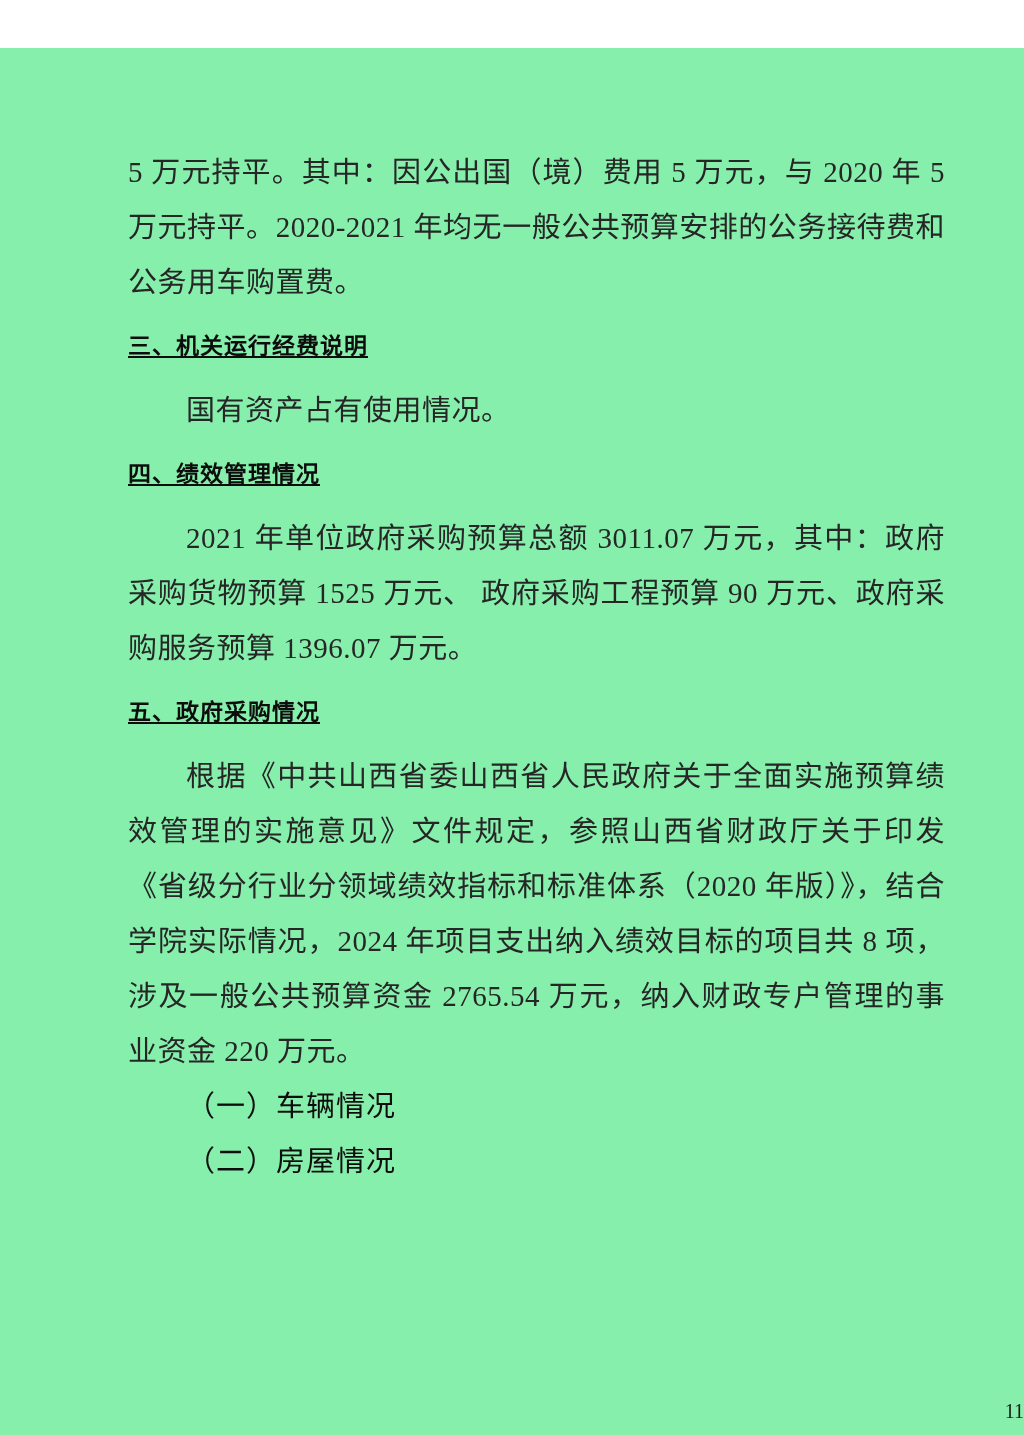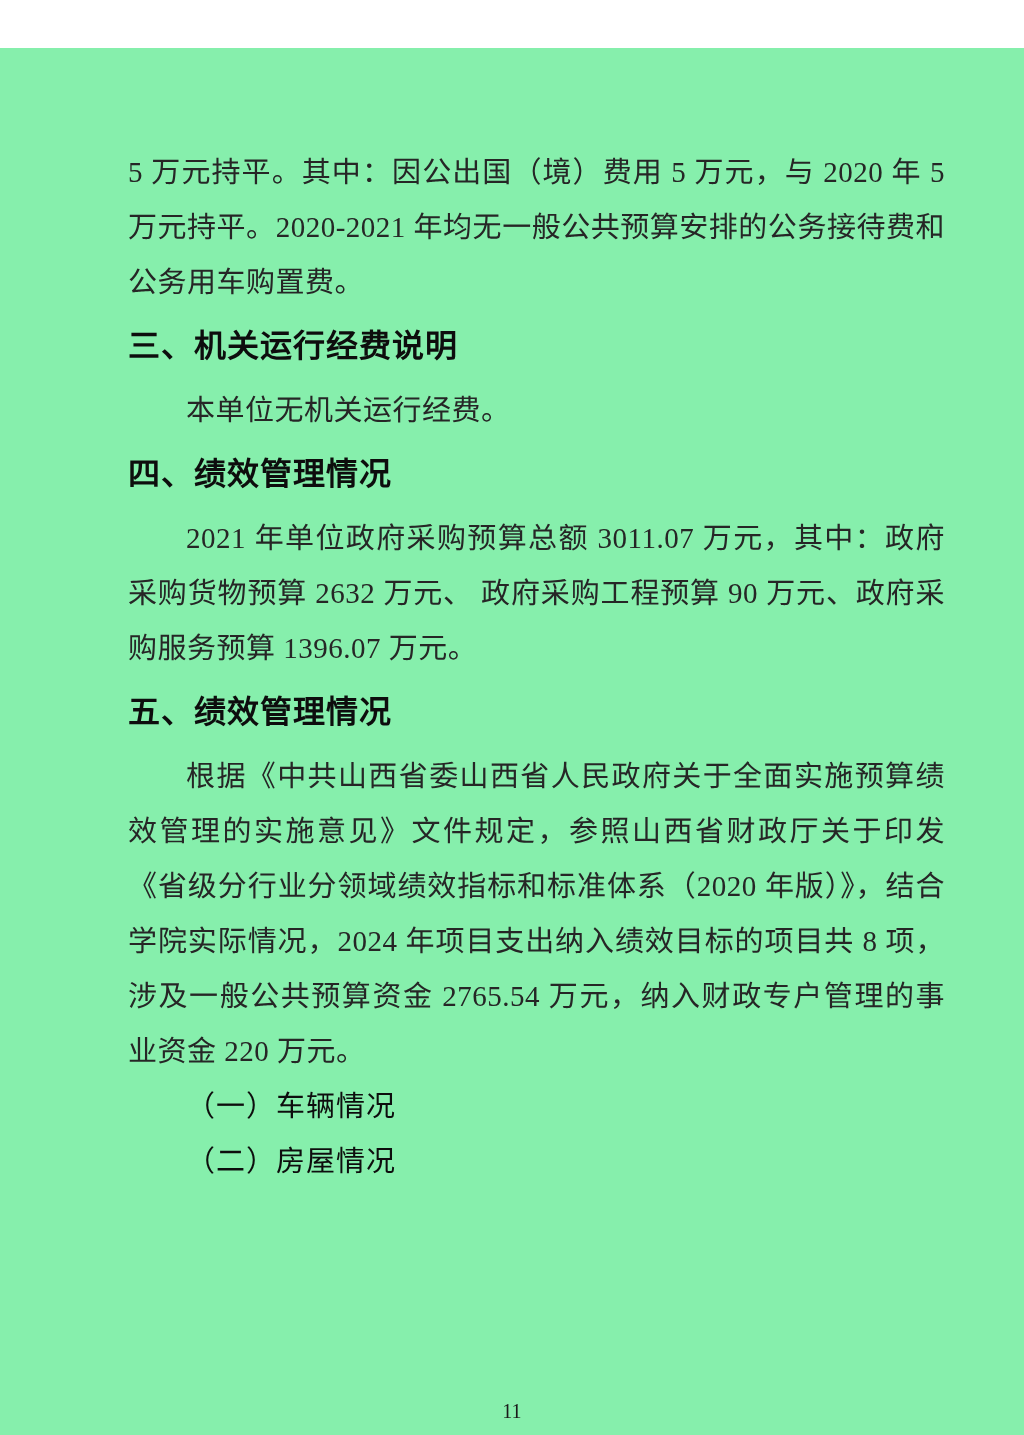--- a/index.html
+++ b/index.html
@@ -28,67 +28,68 @@
     line-height: 55px;
     margin: 0;
     text-align: justify;
     letter-spacing: 0.5px;
     color: #262626;
   }
   .para.indent {
     text-indent: 2em;
   }
   .sec-heading {
-    font-size: 32px;
+    font-size: 23px;
     line-height: 55px;
     font-weight: bold;
     margin: 9px 0;
     color: #0d0d0d;
     font-family: "DejaVu Sans", "Liberation Sans", sans-serif;
     letter-spacing: 1px;
+    text-decoration: underline;
   }
   .sub-heading {
     font-size: 29px;
     line-height: 55px;
     font-weight: normal;
     margin: 0;
     text-indent: 2em;
     color: #0d0d0d;
     font-family: "DejaVu Sans", "Liberation Sans", sans-serif;
     letter-spacing: 1px;
   }
   .page-number {
     position: absolute;
     top: 1350px;
     left: 0;
     width: 100%;
-    text-align: center;
+    text-align: right;
     font-size: 20px;
     line-height: 26px;
     color: #1a1a1a;
     font-family: "Liberation Serif", "DejaVu Serif", serif;
   }
 </style>
 </head>
 <body>
 
 <div class="doc-page">
   <div class="doc-content">
 
     <p class="para">5 万元持平。其中：因公出国（境）费用 5 万元，与 2020 年 5 万元持平。2020-2021 年均无一般公共预算安排的公务接待费和公务用车购置费。</p>
 
     <h2 class="sec-heading">三、机关运行经费说明</h2>
 
-    <p class="para indent">本单位无机关运行经费。</p>
+    <p class="para indent">国有资产占有使用情况。</p>
 
     <h2 class="sec-heading">四、绩效管理情况</h2>
 
-    <p class="para indent">2021 年单位政府采购预算总额 3011.07 万元，其中：政府采购货物预算 2632 万元、 政府采购工程预算 90 万元、政府采购服务预算 1396.07 万元。</p>
+    <p class="para indent">2021 年单位政府采购预算总额 3011.07 万元，其中：政府采购货物预算 1525 万元、 政府采购工程预算 90 万元、政府采购服务预算 1396.07 万元。</p>
 
-    <h2 class="sec-heading">五、绩效管理情况</h2>
+    <h2 class="sec-heading">五、政府采购情况</h2>
 
     <p class="para indent">根据《中共山西省委山西省人民政府关于全面实施预算绩效管理的实施意见》文件规定，参照山西省财政厅关于印发《省级分行业分领域绩效指标和标准体系（2020 年版）》，结合学院实际情况，2024 年项目支出纳入绩效目标的项目共 8 项，涉及一般公共预算资金 2765.54 万元，纳入财政专户管理的事业资金 220 万元。</p>
 
 
     <h3 class="sub-heading">（一）车辆情况</h3>
 
 
     <h3 class="sub-heading">（二）房屋情况</h3>
 
   </div>

